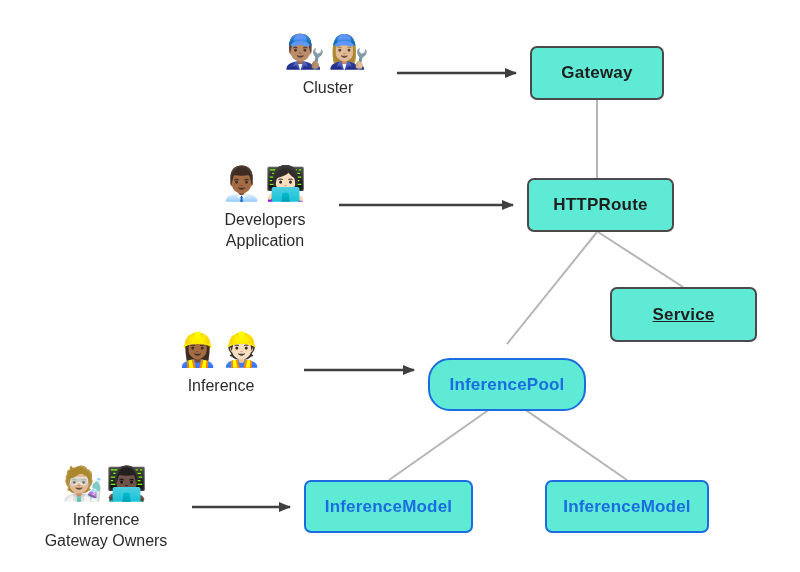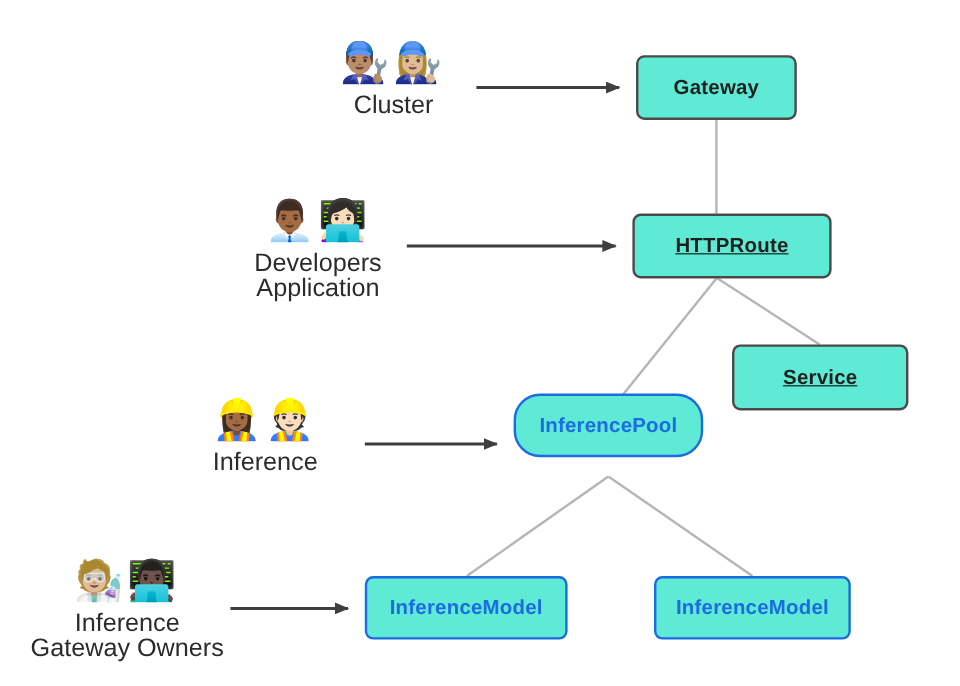--- a/index.html
+++ b/index.html
@@ -30,42 +30,42 @@
   }
   .node.dark {
     border: 2px solid #4a4a4a;
     color: #1f1f1f;
   }
   .node.blue {
     border: 2px solid #1a6ce0;
     color: #1a6ce0;
   }
   #node-gateway        { left: 530px; top: 46px;  width: 134px; height: 54px; }
-  #node-httproute      { left: 527px; top: 178px; width: 166px; height: 54px; text-decoration: underline; }
+  #node-httproute      { left: 527px; top: 178px; width: 147px; height: 54px; }
   #node-service        { left: 610px; top: 287px; width: 147px; height: 55px; text-decoration: underline; }
-  #node-inferencepool  { left: 428px; top: 328px; width: 158px; height: 53px; border-radius: 22px; }
+  #node-inferencepool  { left: 428px; top: 358px; width: 158px; height: 53px; border-radius: 22px; }
   #node-inferencemodel-1 { left: 304px; top: 480px; width: 169px; height: 53px; }
   #node-inferencemodel-2 { left: 545px; top: 480px; width: 164px; height: 53px; }
 
   .persona {
     position: absolute;
     text-align: center;
     transform: translateX(-50%);
     color: #2b2b2b;
     width: 190px;
   }
   .persona .emojis {
     font-size: 33px;
     line-height: 44px;
     letter-spacing: 3px;
     white-space: nowrap;
   }
   .persona .plabel {
     margin-top: 3px;
-    font-size: 21px;
+    font-size: 16px;
     line-height: 21px;
     white-space: nowrap;
   }
   #persona-cluster-operators        { left: 328px; top: 30px; }
   #persona-application-developers   { left: 265px; top: 162px; }
   #persona-inference-platform-owners{ left: 221px; top: 328px; }
   #persona-inference-workload-owners{ left: 106px; top: 462px; }
 </style>
 </head>
 <body>

